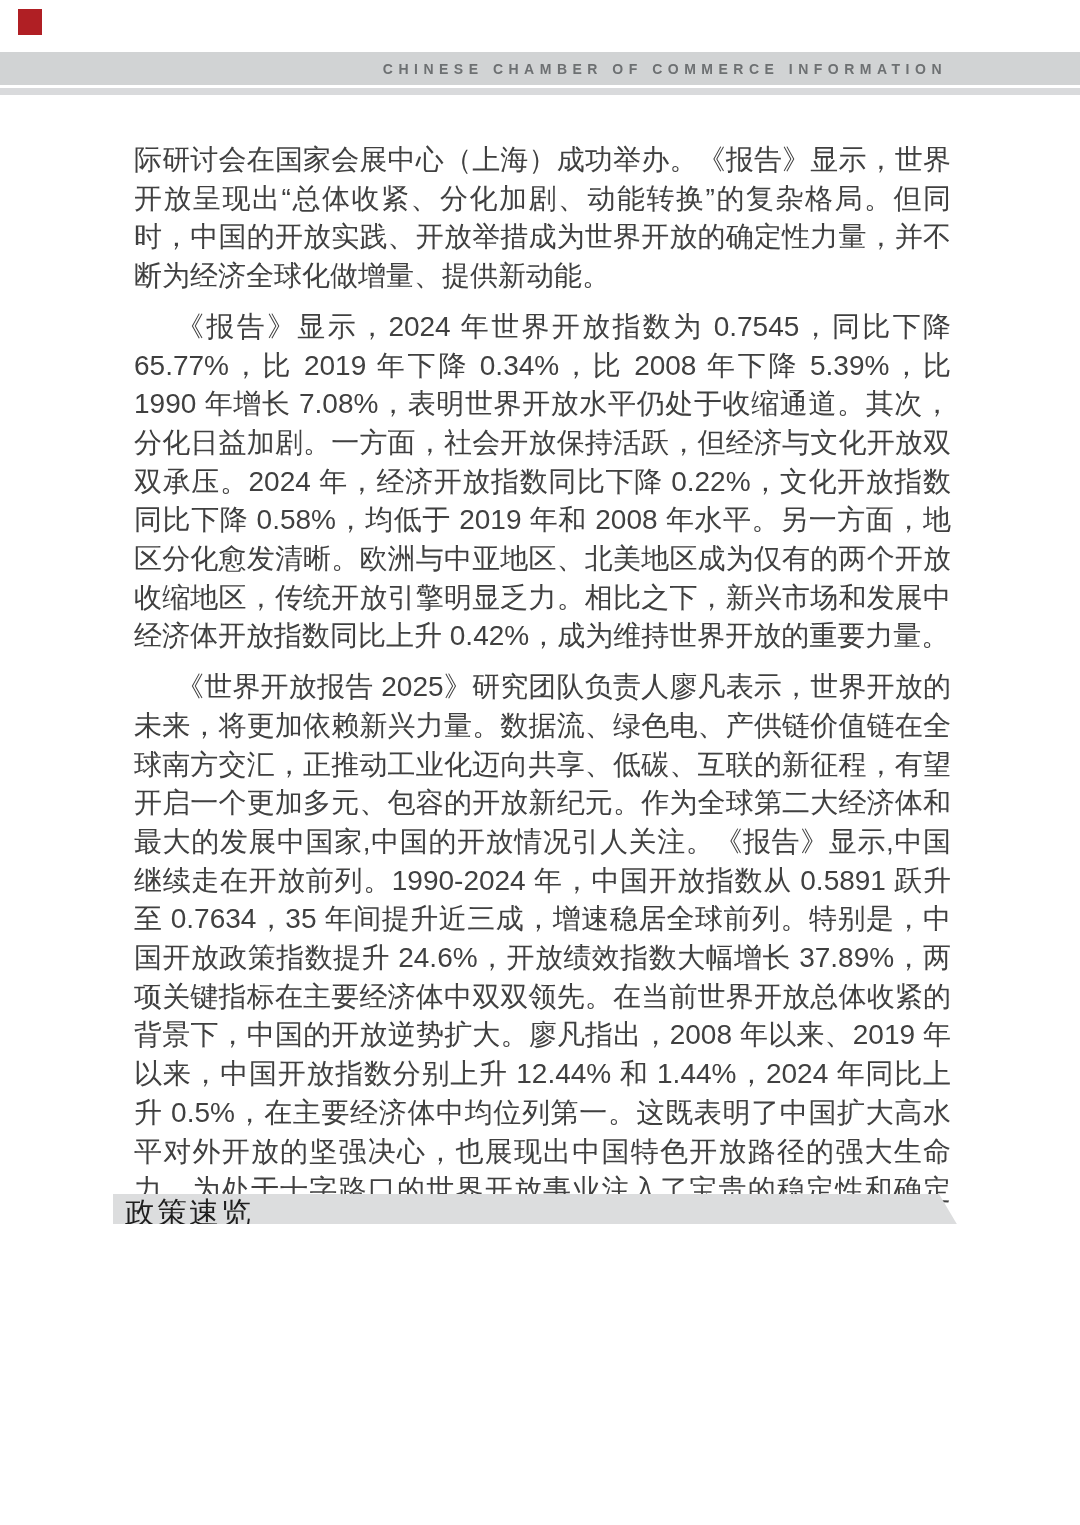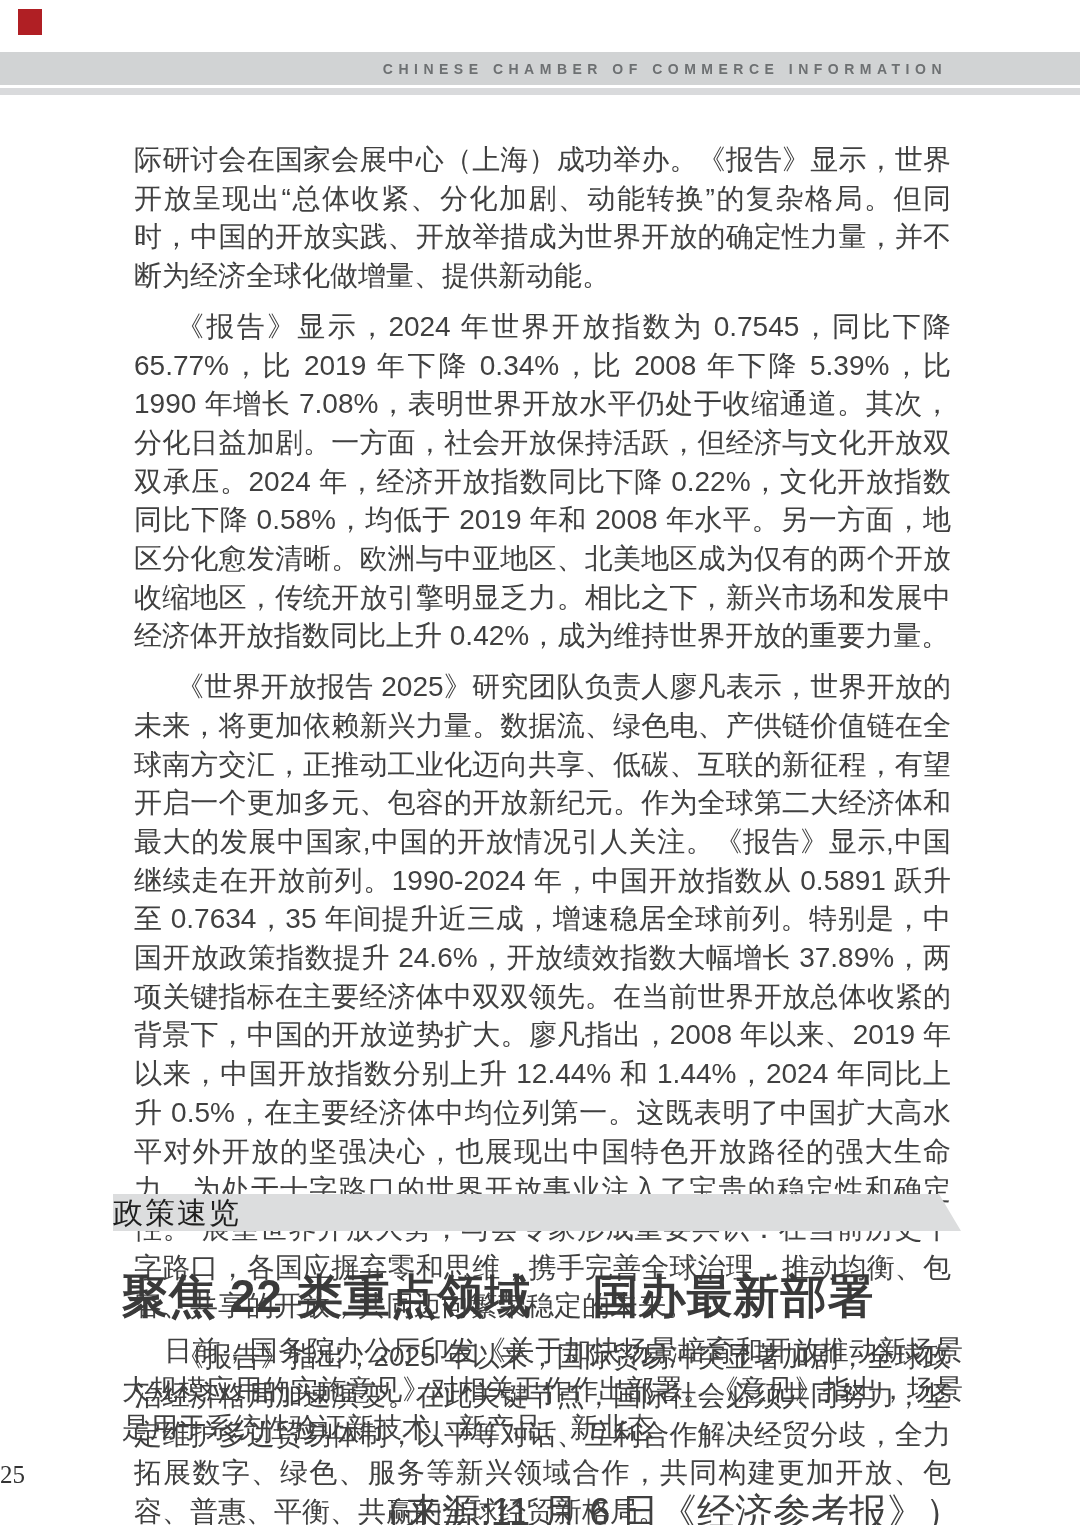--- a/index.html
+++ b/index.html
@@ -1,17 +1,17 @@
 <!DOCTYPE html>
 <html><head>
 <meta charset="utf-8">
 <style>
   html,body { margin:0; padding:0; background:#ffffff; }
   .page {
-    position:relative; width:1080px; height:1525px; background:#ffffff;
+    position:relative; width:1080px; height:1224px; background:#ffffff;
     overflow:hidden; font-family:"Liberation Sans","DejaVu Sans",sans-serif;
   }
   .logo-square {
     position:absolute; left:18px; top:9px; width:24px; height:26px;
     background:#b01f24;
   }
   .header-band {
     position:absolute; left:0; top:52px; width:1080px; height:33px;
     background:#d1d3d4;
   }
@@ -33,21 +33,21 @@
   .para.first { text-indent:0; }
   .para-wrap { position:relative; }
   .source-line {
     position:absolute; right:0; bottom:0; white-space:nowrap;
     font-size:38px; color:#404040;
   }
   .policy-bar {
     position:absolute; left:113px; top:1194px; width:848px; height:37px;
     background:#dcddde;
     clip-path:polygon(0 0, calc(100% - 22px) 0, 100% 100%, 0 100%);
-    box-sizing:border-box; padding-left:0;
+    box-sizing:border-box; padding-left:12px;
     font-family:"Liberation Serif","DejaVu Serif",serif;
     font-size:30px; line-height:37px; letter-spacing:2px; color:#1f1f1f;
   }
   .policy-title {
     position:absolute; left:122px; top:1266px; width:841px; margin:0;
     font-size:46px; font-weight:bold; color:#3a3a3a;
     letter-spacing:1px;
   }
   .policy-para {
     position:absolute; left:122px; top:1332px; width:841px; margin:0;

